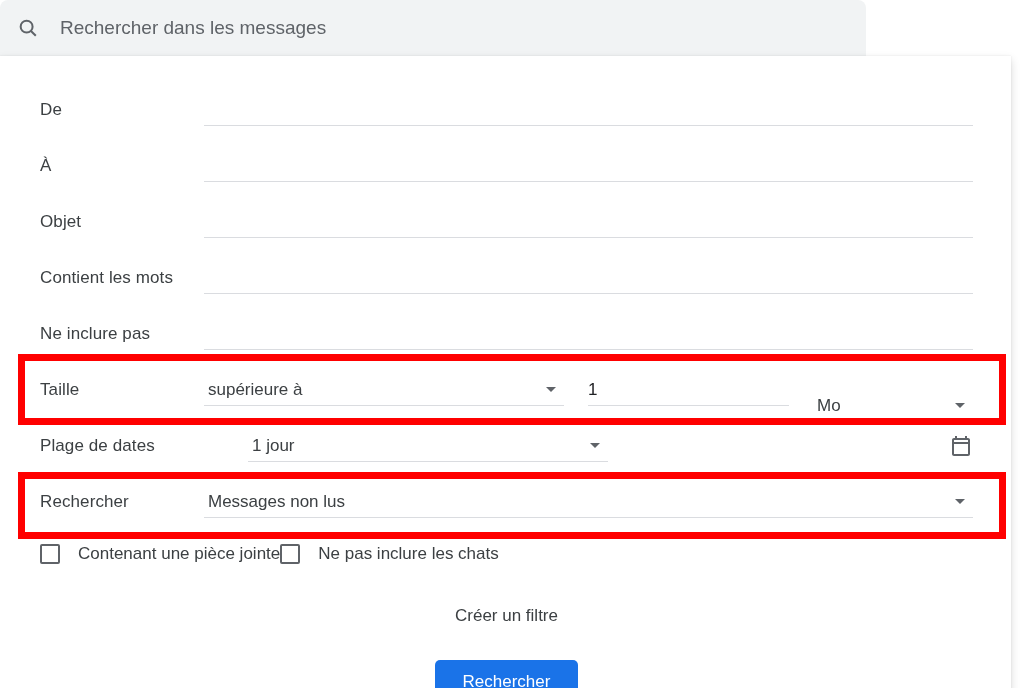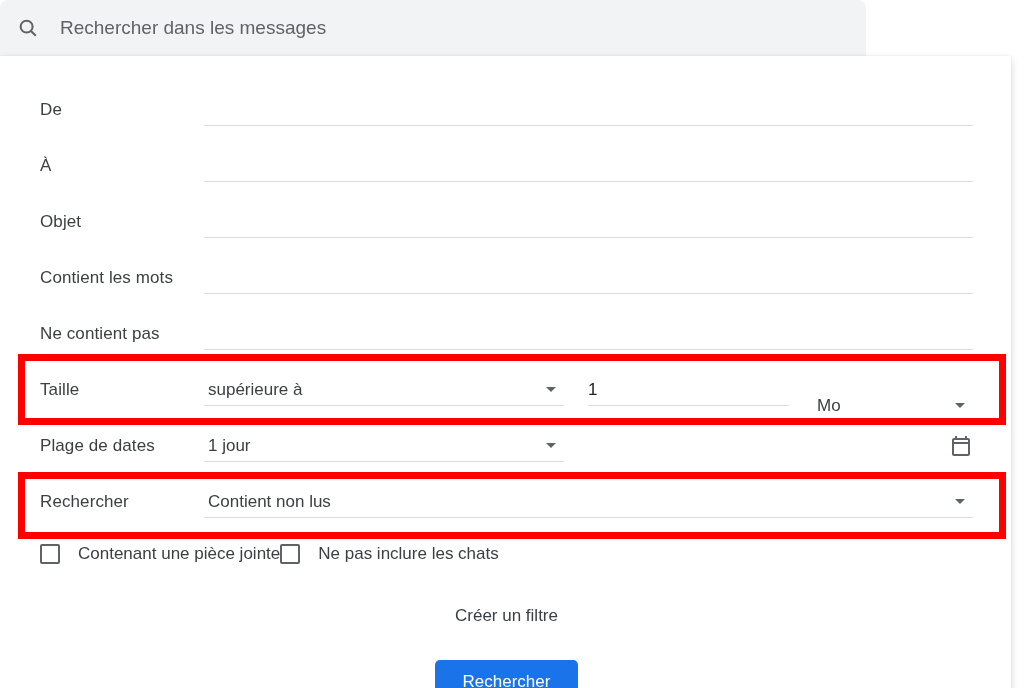--- a/index.html
+++ b/index.html
@@ -81,21 +81,21 @@
     width: 0; height: 0;
     border-left: 5px solid transparent;
     border-right: 5px solid transparent;
     border-top: 5px solid #5f6368;
   }
   .size-row { display:flex; align-items:center; height:56px; }
   .size-row .select-wrap.comparator { width: 360px; }
   .size-row .num { width: 200px; margin-left: 24px; }
   .size-row .select-wrap.unit { width: 160px; margin-left: 24px; margin-top: 32px; }
 
-  .daterow { display:flex; align-items:center; height:56px; }
+  .daterow { display:flex; align-items:center; height:56px;gap:44px; }
   .daterow .select-wrap.range { width: 360px; }
   .daterow .spacer { flex:1; }
   .cal-icon { width:24px; height:24px; color:#5f6368; cursor:pointer; }
   .cal-icon svg{width:24px;height:24px;}
 
   .searchrow { display:flex; align-items:center; height:56px; }
   .searchrow .select-wrap.full { flex:1; }
 
   .checks {
     display:flex;
@@ -182,21 +182,21 @@
     <div class="label">Objet</div>
     <input class="underinput" style="">
   </div>
 
   <div class="row">
     <div class="label">Contient les mots</div>
     <input class="underinput" style="">
   </div>
 
   <div class="row">
-    <div class="label">Ne contient pas</div>
+    <div class="label">Ne inclure pas</div>
     <input class="underinput" style="">
   </div>
 
   <div class="size-row">
     <div class="label">Taille</div>
     <div class="select-wrap comparator">
       <span>supérieure à</span>
       <span class="arrow"></span>
     </div>
     <input class="underinput num" value="1" style="">
@@ -216,21 +216,21 @@
     <span class="cal-icon">
       <svg viewBox="0 0 24 24" fill="currentColor">
         <path d="M19 4h-1V2h-2v2H8V2H6v2H5C3.9 4 3 4.9 3 6v14c0 1.1.9 2 2 2h14c1.1 0 2-.9 2-2V6C21 4.9 20.1 4 19 4zM19 20H5V10h14V20zM19 8H5V6h14V8z"></path>
       </svg>
     </span>
   </div>
 
   <div class="searchrow">
     <div class="label">Rechercher</div>
     <div class="select-wrap full">
-      <span>Contient non lus</span>
+      <span>Messages non lus</span>
       <span class="arrow"></span>
     </div>
   </div>
 
   <div class="checks">
     <label class="chk">
       <span class="box"></span>
       <span>Contenant une pièce jointe</span>
     </label>
     <label class="chk">

